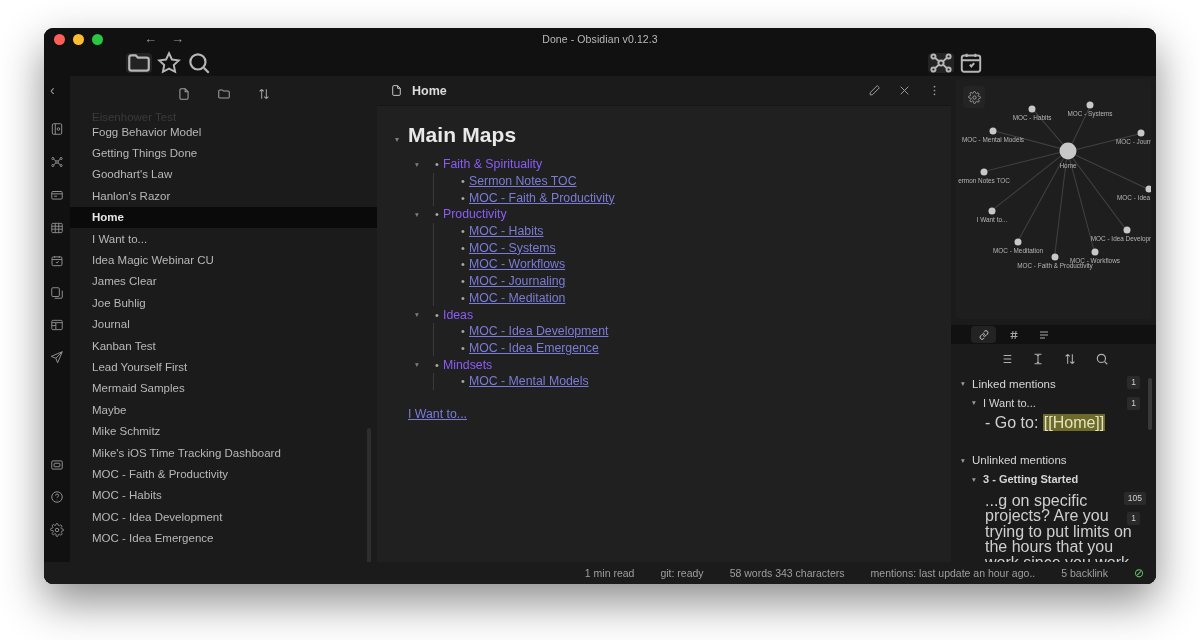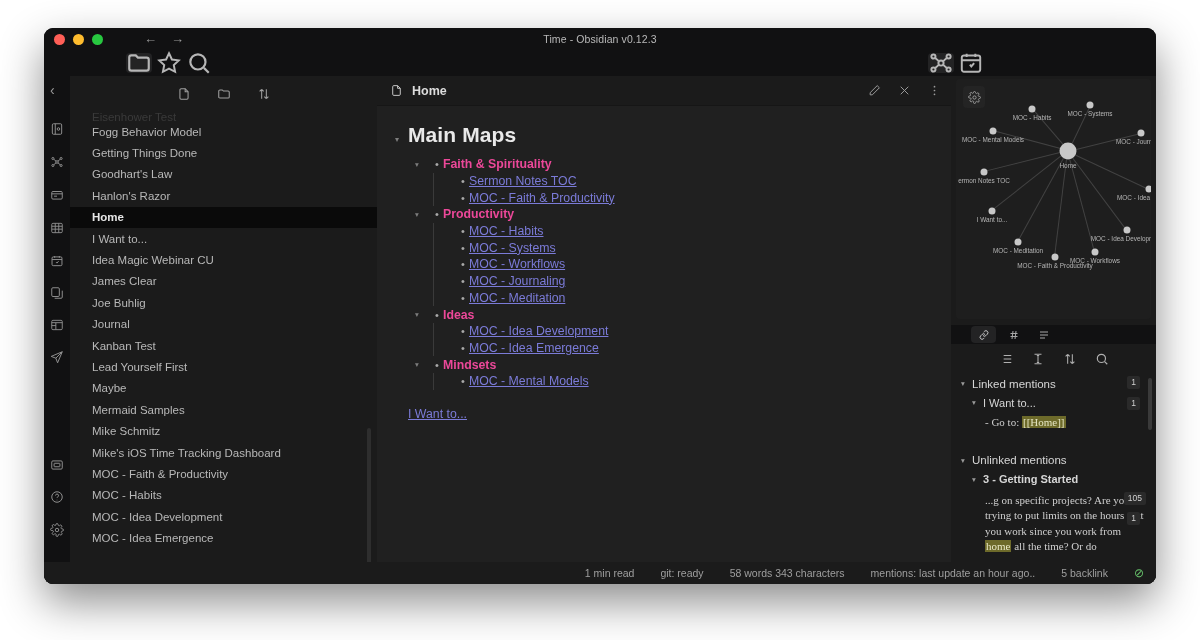--- a/index.html
+++ b/index.html
@@ -60,21 +60,21 @@
   .ed-body{position:relative;height:479px;padding:18px 0 0 18px;box-sizing:border-box;}
   .h1row{display:flex;align-items:baseline;}
   .fold{color:#7d7d7d;font-size:8px;width:13px;display:inline-block;}
   .h1{color:#e9e9e9;font-size:21px;font-weight:700;letter-spacing:.1px;line-height:22px;}
 
   .lvl1{margin-top:10px;}
   .row{display:flex;align-items:center;height:16.7px;}
   .row .fold2{width:16px;color:#7d7d7d;font-size:7.5px;padding-left:20px;}
   .row .fold2.blank{color:transparent;}
   .bullet{width:12px;color:#a9a9a9;font-size:11px;text-align:center;}
-  .txt{color:#ec4899;font-size:12.3px;font-weight:700;}
+  .txt{color:#8b5cf6;font-size:12.3px;font-weight:400;}
   .sub{padding-left:26px;}
   .sub .row{position:relative;}
   .guide{position:absolute;left:38px;top:0;width:1px;background:#3a3a3a;}
   .lnk{color:#7b7bd8;font-size:12.3px;text-decoration:underline;}
   .standalone{margin-top:14px;padding-left:13px;}
 
   
   .rightpane{position:absolute;left:907px;top:0;width:205px;height:508px;background:#1b1b1b;}
   .graphbox{position:relative;height:240px;background:#1e1e1e;margin:3px 5px 0 5px;border-radius:4px;overflow:hidden;}
   .graph-gear{position:absolute;left:7px;top:7px;width:22px;height:22px;border-radius:4px;background:#242424;
@@ -95,21 +95,21 @@
   .bl-tools svg{width:14px;height:14px;display:block;}
 
   .bl-body{position:relative;height:190px;overflow:hidden;padding-left:10px;}
   .bl-sect{display:flex;align-items:center;height:19px;}
   .tri{color:#9a9a9a;font-size:7.5px;width:11px;}
   .bl-name{color:#d6d6d6;font-size:11.5px;}
   .bl-sub .bl-name{font-size:11px;}
   .badge{position:absolute;right:16px;background:#2a2a2a;color:#d0d0d0;font-size:8.5px;
          padding:1px 4px;border-radius:2px;line-height:11px;}
   .bl-sub{padding-left:11px;}
-  .bl-ctx{padding-left:24px;color:#cfcfcf;font-size:11px;line-height:15.5px;font-family:Liberation Serif, serif;}
+  .bl-ctx{padding-left:24px;color:#cfcfcf;font-size:16px;line-height:15.5px;}
   .hl{background:#6d6a2a;color:#e4e4c0;padding:0 1px;}
   .hl2{background:#6d6a2a;color:#eaeac8;padding:0 1px;}
   .bl-sb{position:absolute;right:4px;top:4px;width:4px;height:52px;background:#3a3a3a;border-radius:2px;}
 
   
   .status{position:absolute;left:0;bottom:0;width:1112px;height:22px;background:#1b1b1b;
           display:flex;align-items:center;justify-content:flex-end;}
   .st{color:#9f9f9f;font-size:10.5px;margin-right:26px;white-space:nowrap;}
   .st:last-child{margin-right:12px;}
   .stcheck{color:#66c06a;font-size:12px;margin-right:12px;}
@@ -126,21 +126,21 @@
     <div class="titlebar">
       <div class="traffic">
         <div class="dot r"></div>
         <div class="dot y"></div>
         <div class="dot g"></div>
       </div>
       <div class="navarrows">
         <span>←</span>
         <span>→</span>
       </div>
-      <div class="wintitle">Time - Obsidian v0.12.3</div>
+      <div class="wintitle">Done - Obsidian v0.12.3</div>
     </div>
 
     <div class="tabstrip">
       <div class="tabbtn sel" style="left:82px">
         <svg viewBox="0 0 24 24" fill="none" stroke="currentColor" stroke-width="2">
             <path d="M3 7a2 2 0 0 1 2-2h4l2 2h8a2 2 0 0 1 2 2v8a2 2 0 0 1-2 2H5a2 2 0 0 1-2-2z"></path>
           </svg>
       </div>
       <div class="tabbtn" style="left:112px">
         <svg viewBox="0 0 24 24" fill="none" stroke="currentColor" stroke-width="1.8">
@@ -306,24 +306,24 @@
           <div class="fitem">
               <span>Journal</span>
             </div>
           <div class="fitem">
               <span>Kanban Test</span>
             </div>
           <div class="fitem">
               <span>Lead Yourself First</span>
             </div>
           <div class="fitem">
+              <span>Mermaid Samples</span>
+            </div>
+          <div class="fitem">
               <span>Maybe</span>
-            </div>
-          <div class="fitem">
-              <span>Mermaid Samples</span>
             </div>
           <div class="fitem">
               <span>Mike Schmitz</span>
             </div>
           <div class="fitem">
               <span>Mike's iOS Time Tracking Dashboard</span>
             </div>
           <div class="fitem">
               <span>MOC - Faith &amp; Productivity</span>
             </div>

